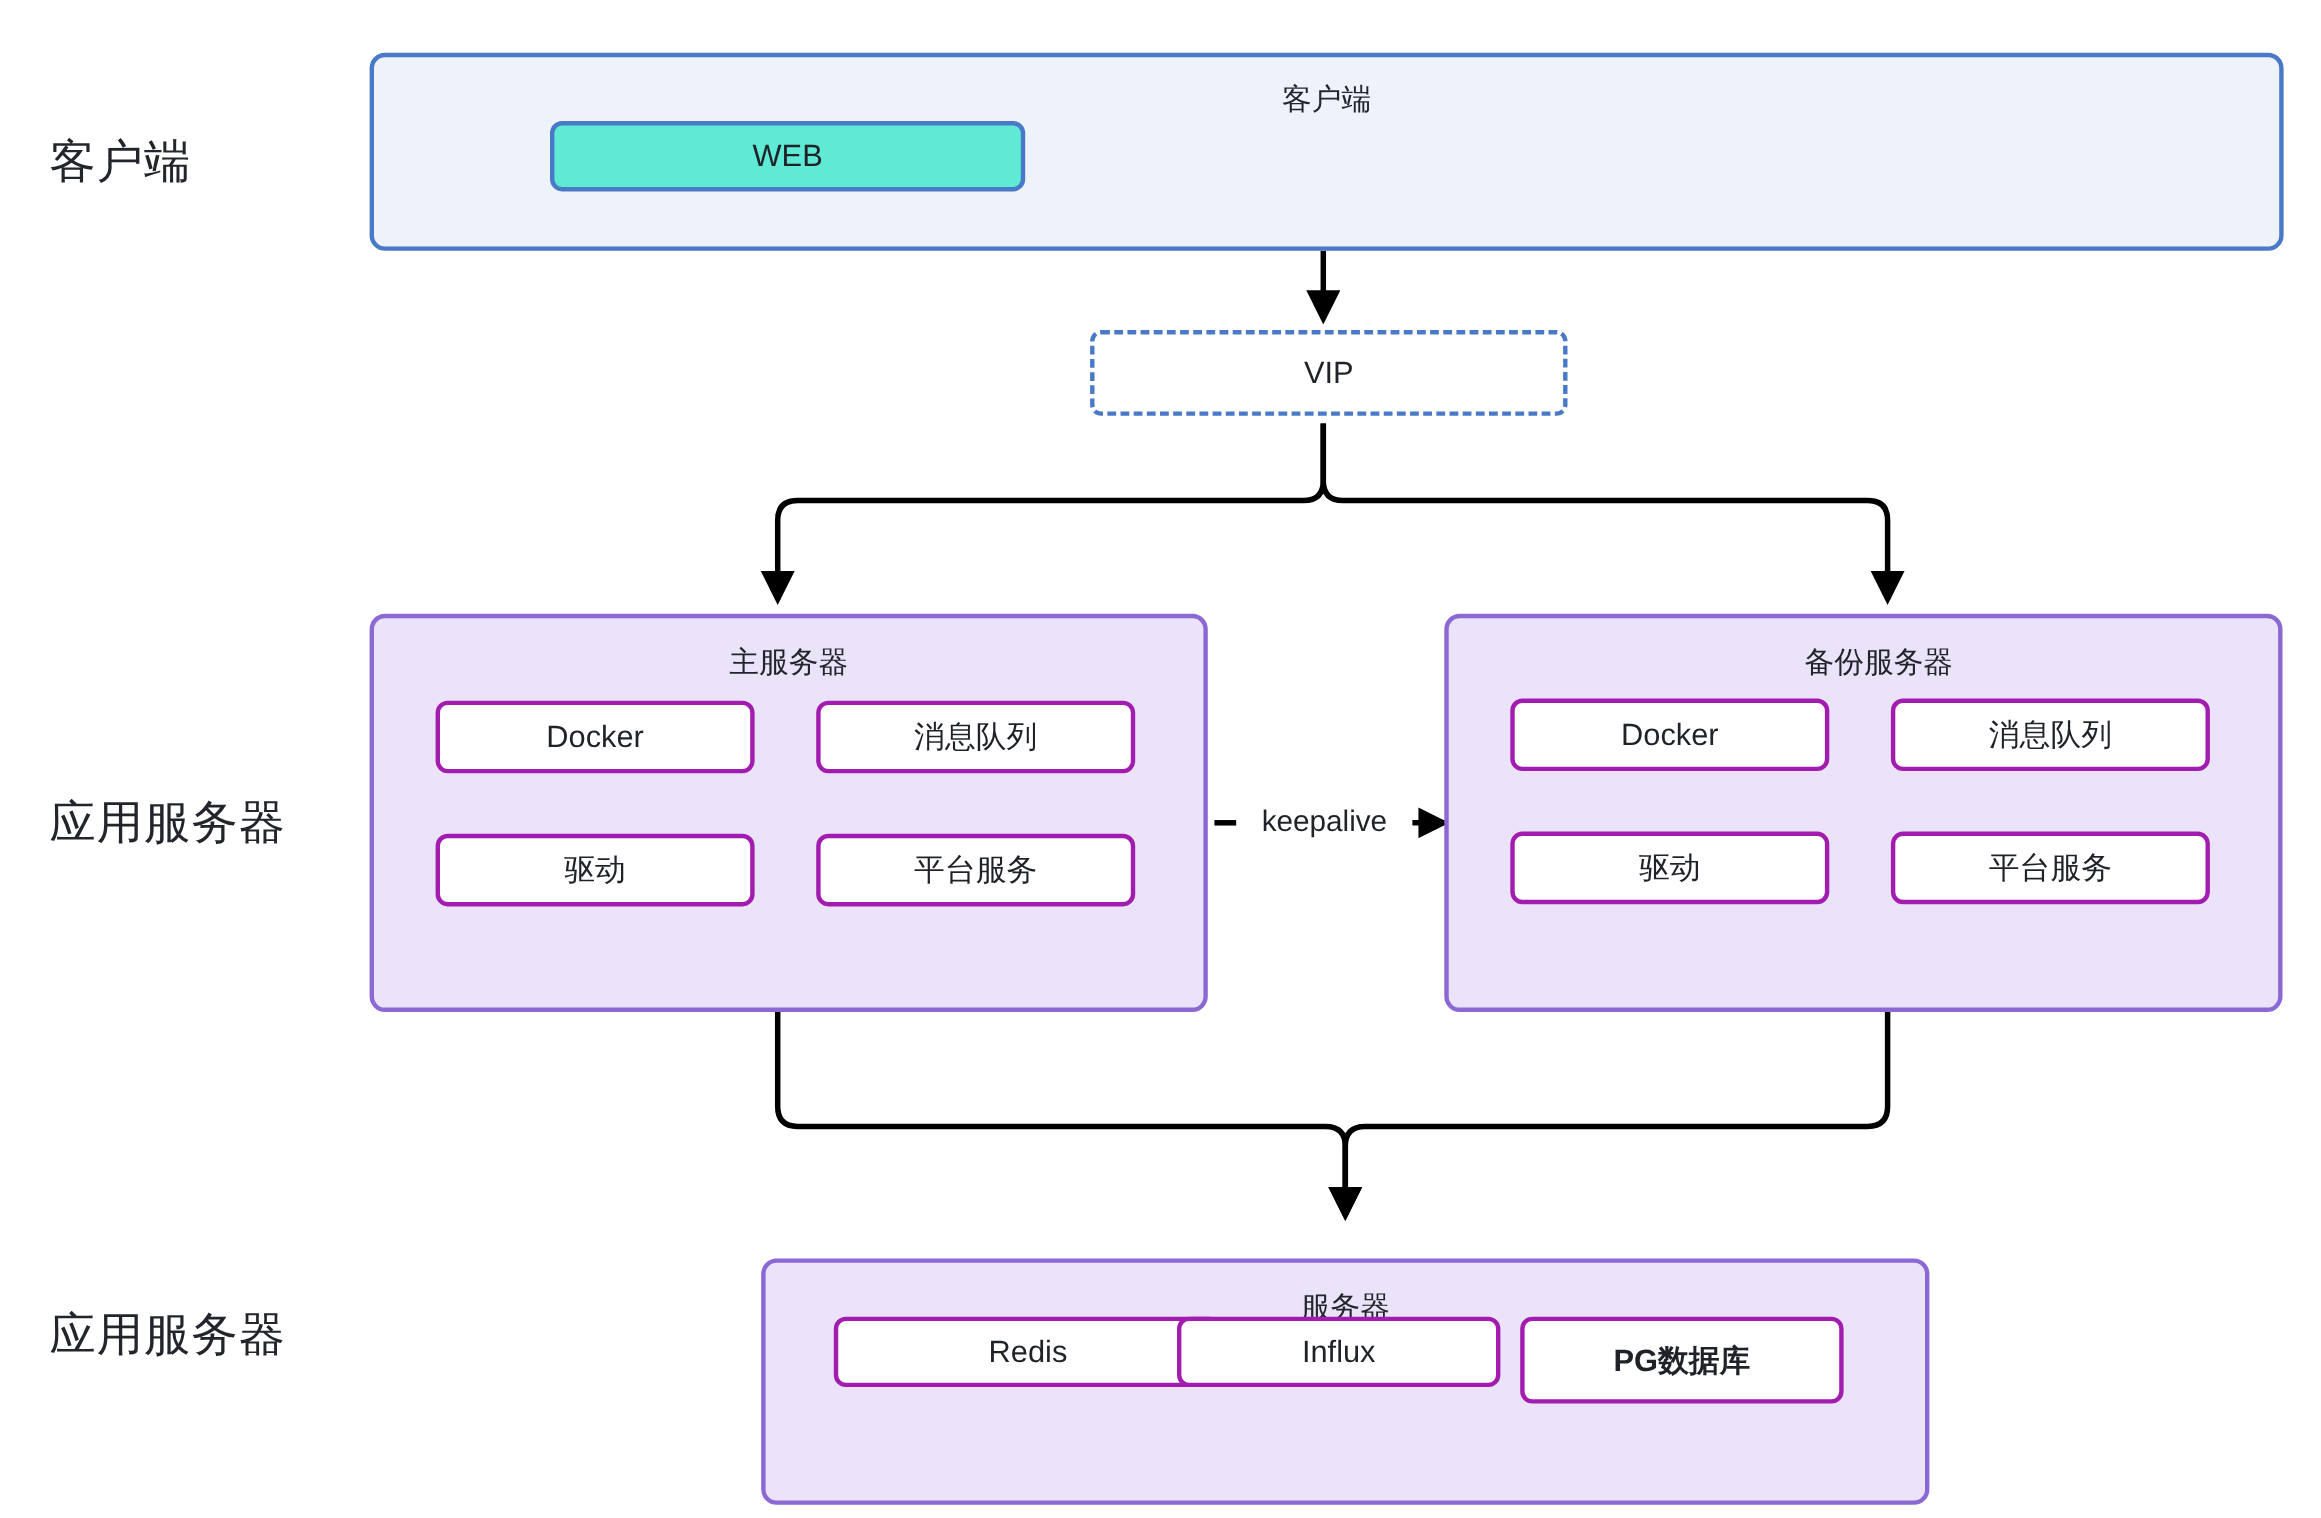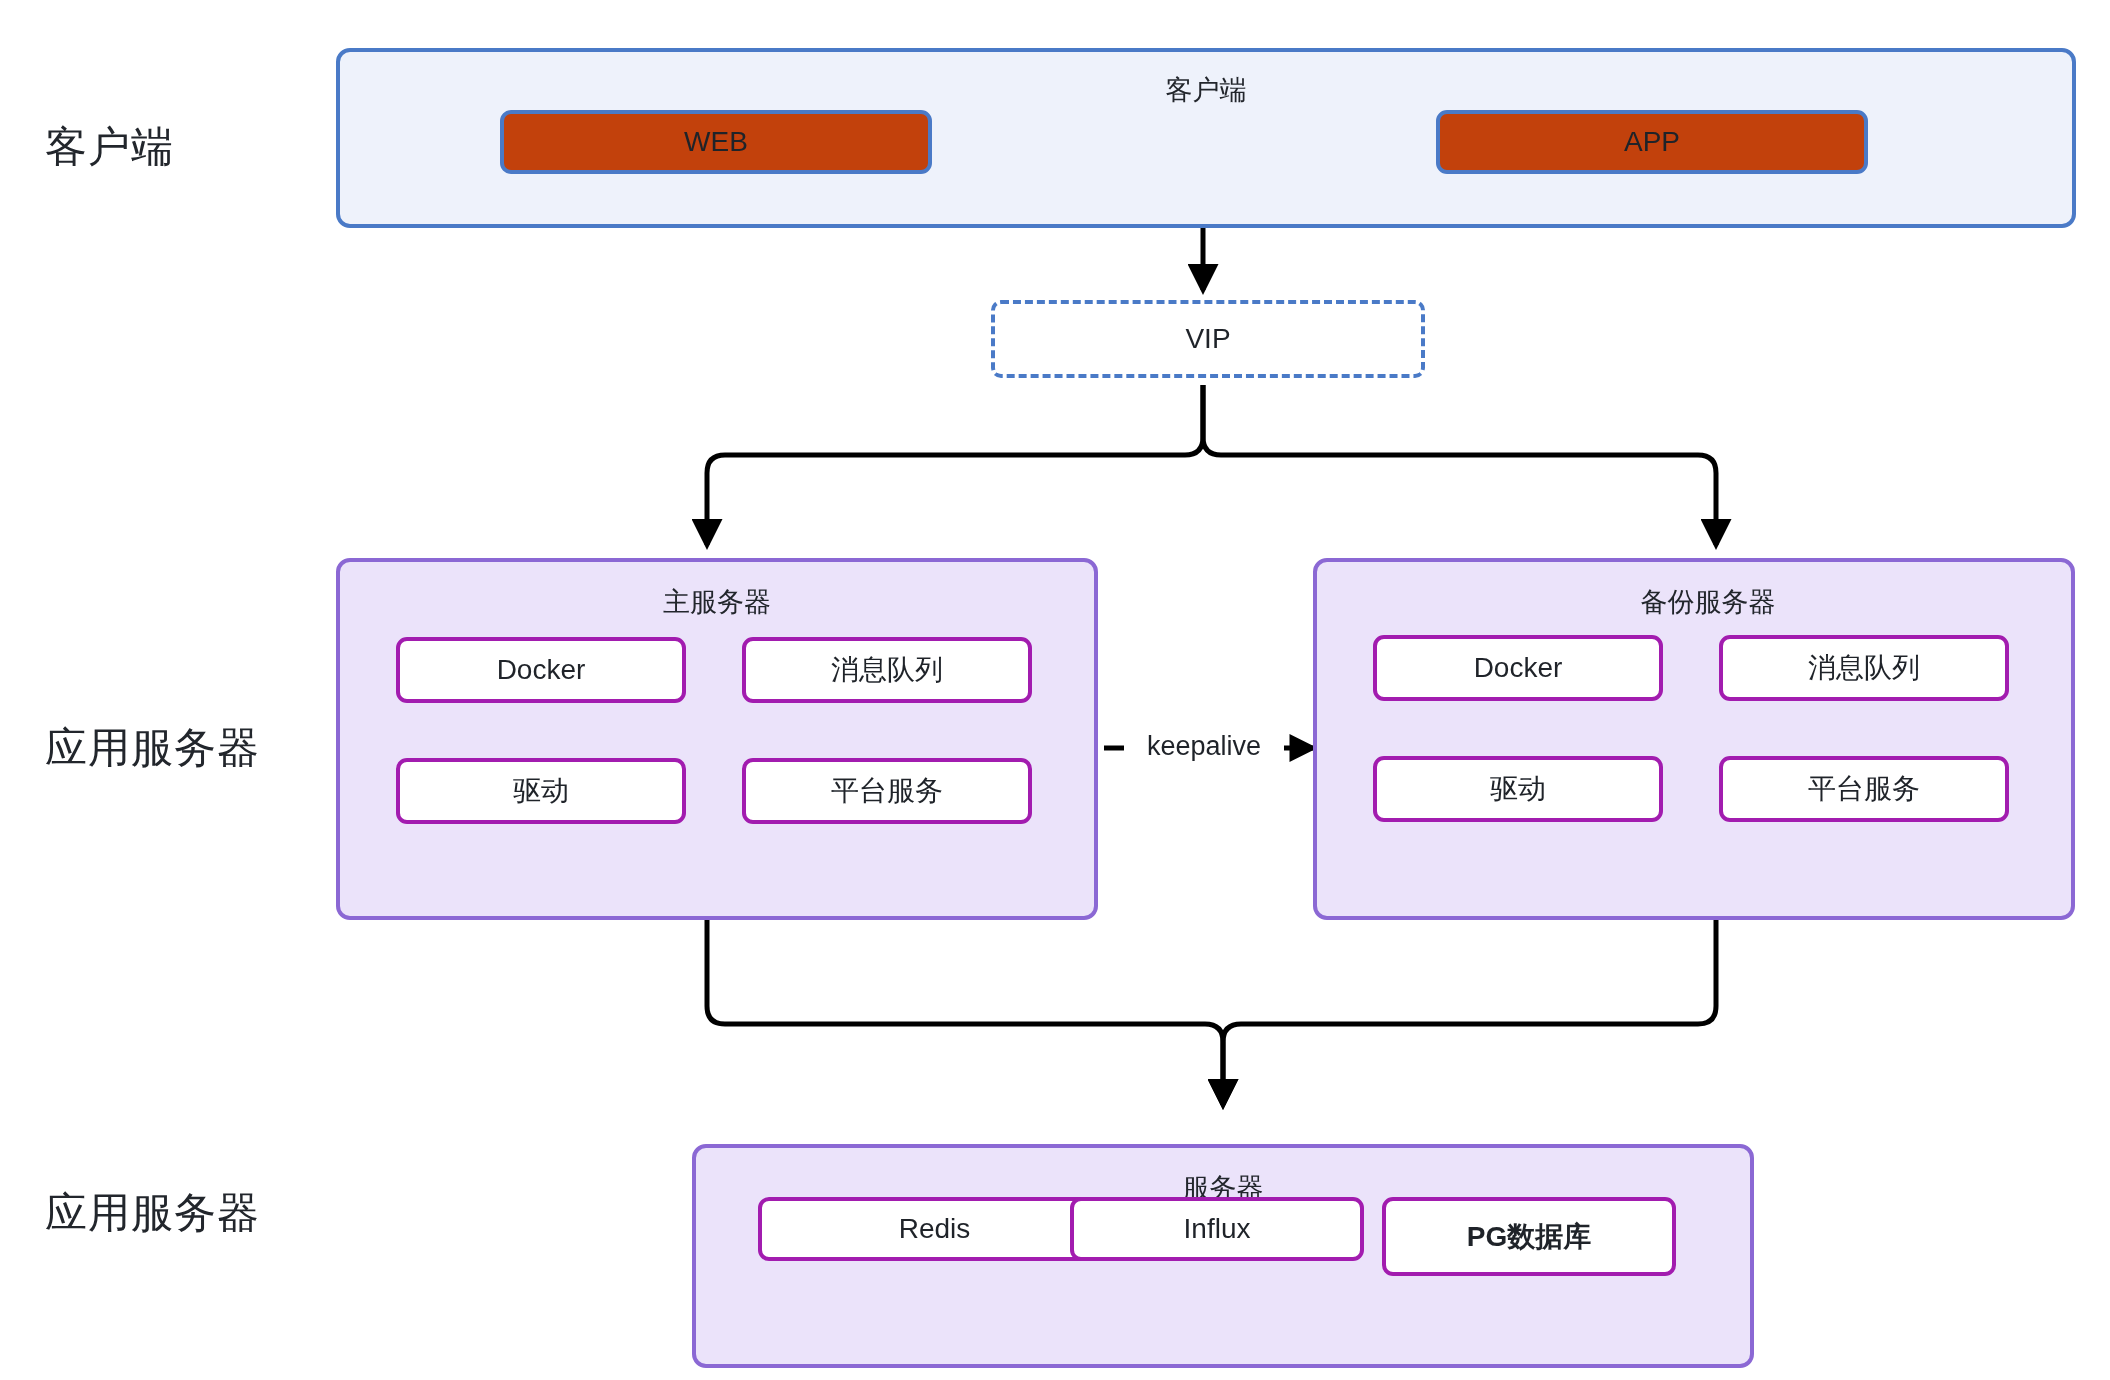--- a/index.html
+++ b/index.html
@@ -51,21 +51,21 @@
     color: #22262c;
     white-space: nowrap;
   }
 
   
   .group.blue {
     background: #eef2fb;
     border: 4px solid #4a7ac7;
   }
   .node.blue {
-    background: #c2410c;
+    background: #5eead4;
     border: 4px solid #4a7ac7;
   }
   
   .group.purple {
     background: #ebe3fa;
     border: 4px solid #8b68d4;
   }
   .node.purple {
     background: #ffffff;
     border: 4px solid #a21caf;
@@ -129,21 +129,20 @@
   </svg>
 
   <div class="row-label" style="left:45px; top:126px;">客户端</div>
   <div class="row-label" style="left:45px; top:727px;">应用服务器</div>
   <div class="row-label" style="left:45px; top:1192px;">应用服务器</div>
 
   <div class="group blue" style="left:336px; top:48px; width:1740px; height:180px;">
     <div class="group-title" style="top:20px;">客户端</div>
   </div>
   <div class="node blue" style="left:500px; top:110px; width:432px; height:64px;">WEB</div>
-  <div class="node blue" style="left:1436px; top:110px; width:432px; height:64px;">APP</div>
 
   <div class="node dashed" style="left:991px; top:300px; width:434px; height:78px;">VIP</div>
 
   <div class="group purple" style="left:336px; top:558px; width:762px; height:362px;">
     <div class="group-title" style="top:22px;">主服务器</div>
   </div>
   <div class="node purple" style="left:396px; top:637px; width:290px; height:66px;">Docker</div>
   <div class="node purple" style="left:742px; top:637px; width:290px; height:66px;">消息队列</div>
   <div class="node purple" style="left:396px; top:758px; width:290px; height:66px;">驱动</div>
   <div class="node purple" style="left:742px; top:758px; width:290px; height:66px;">平台服务</div>

